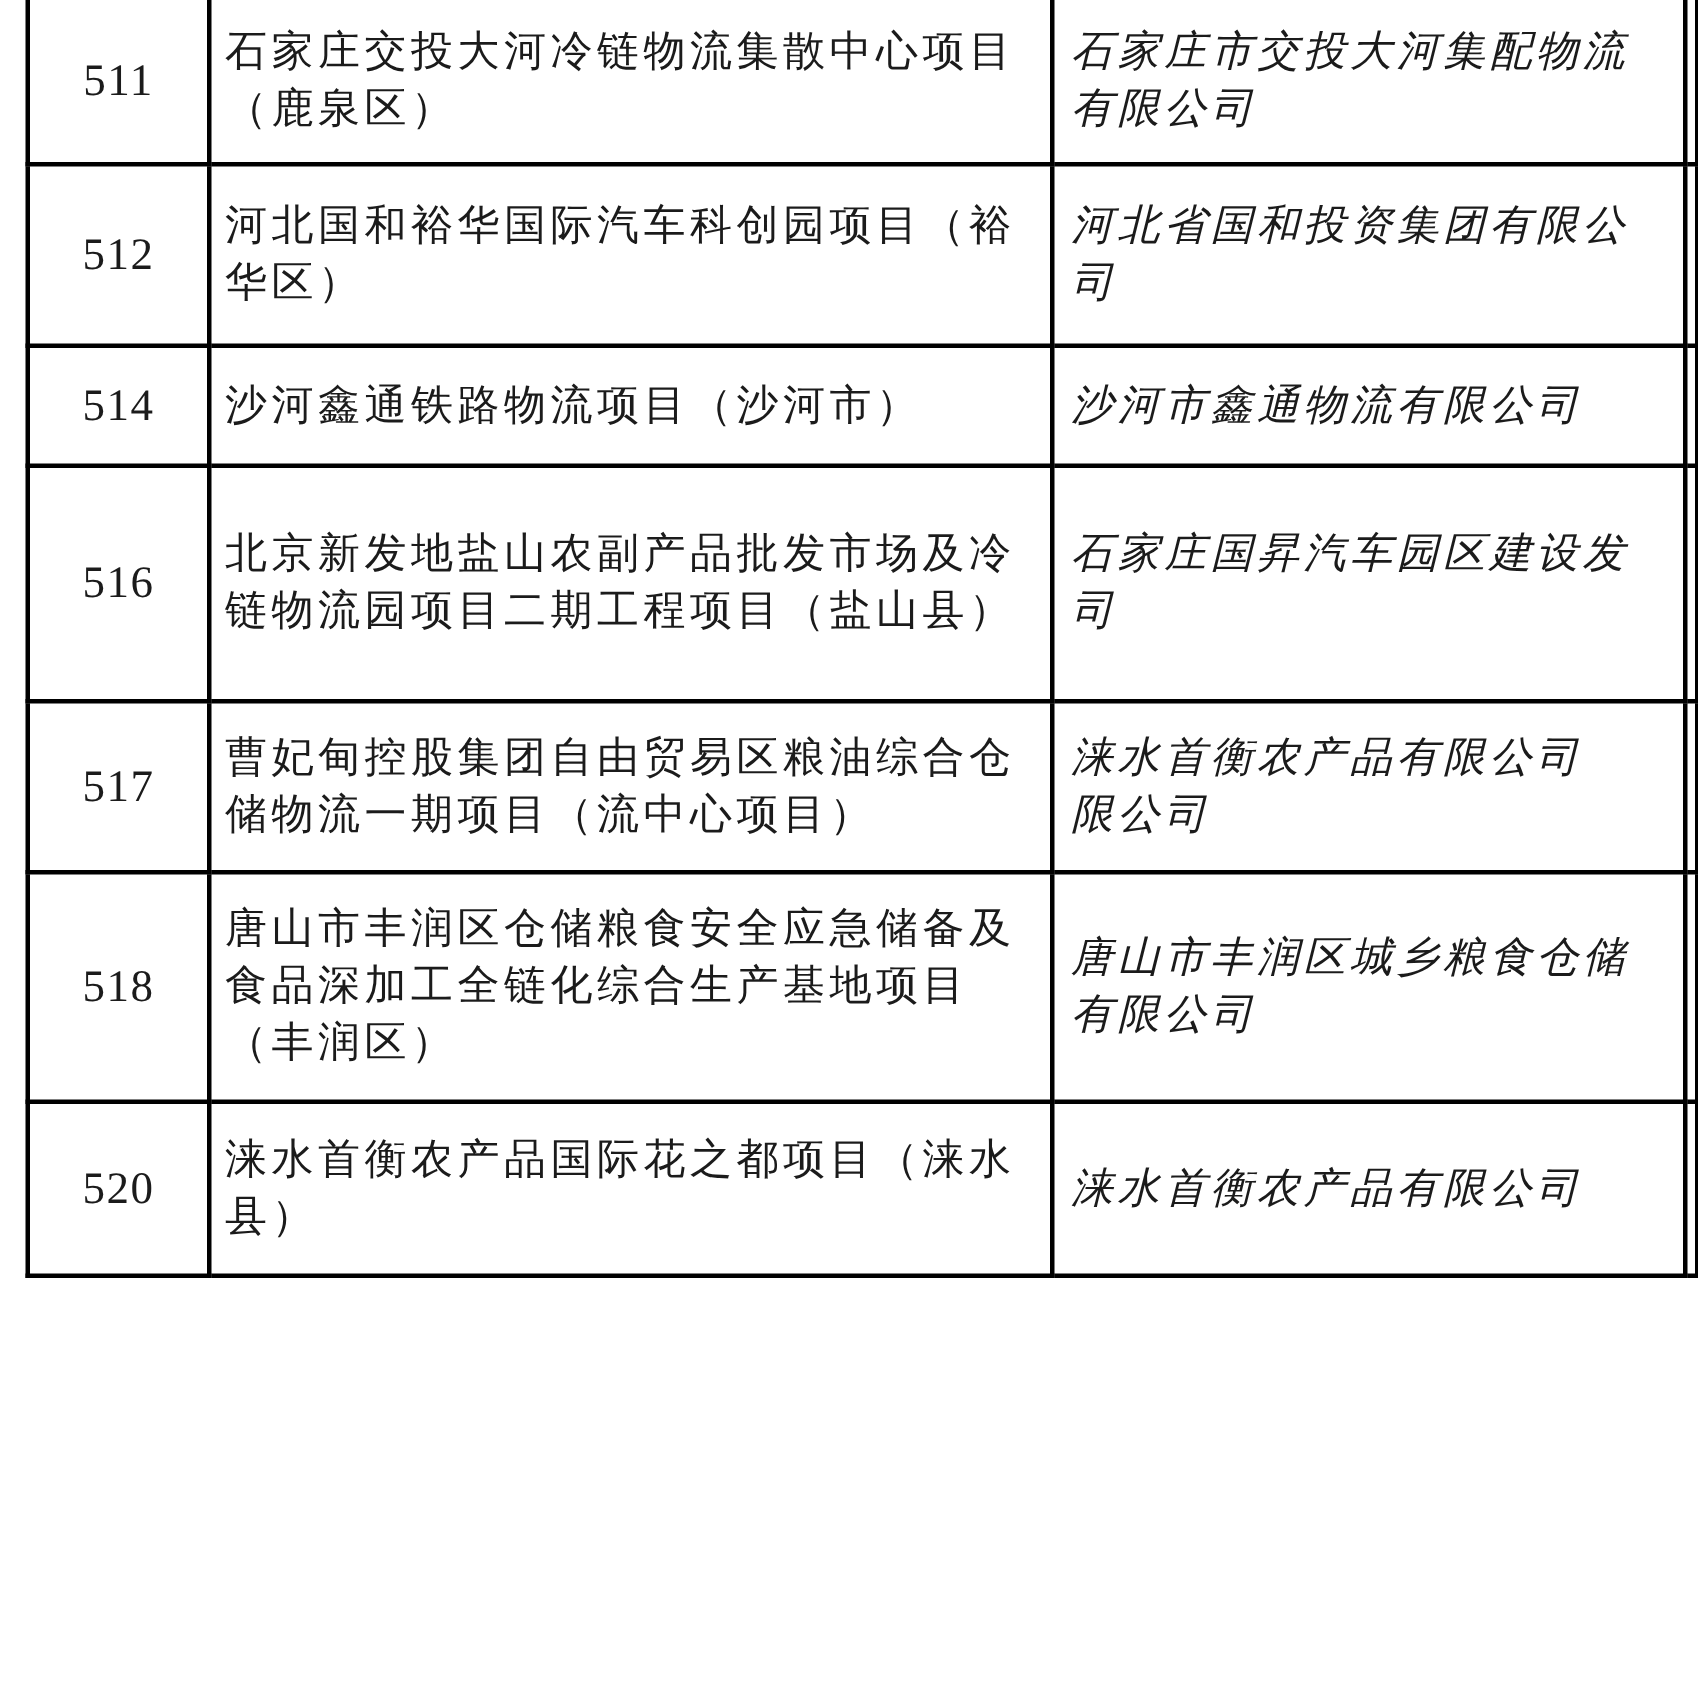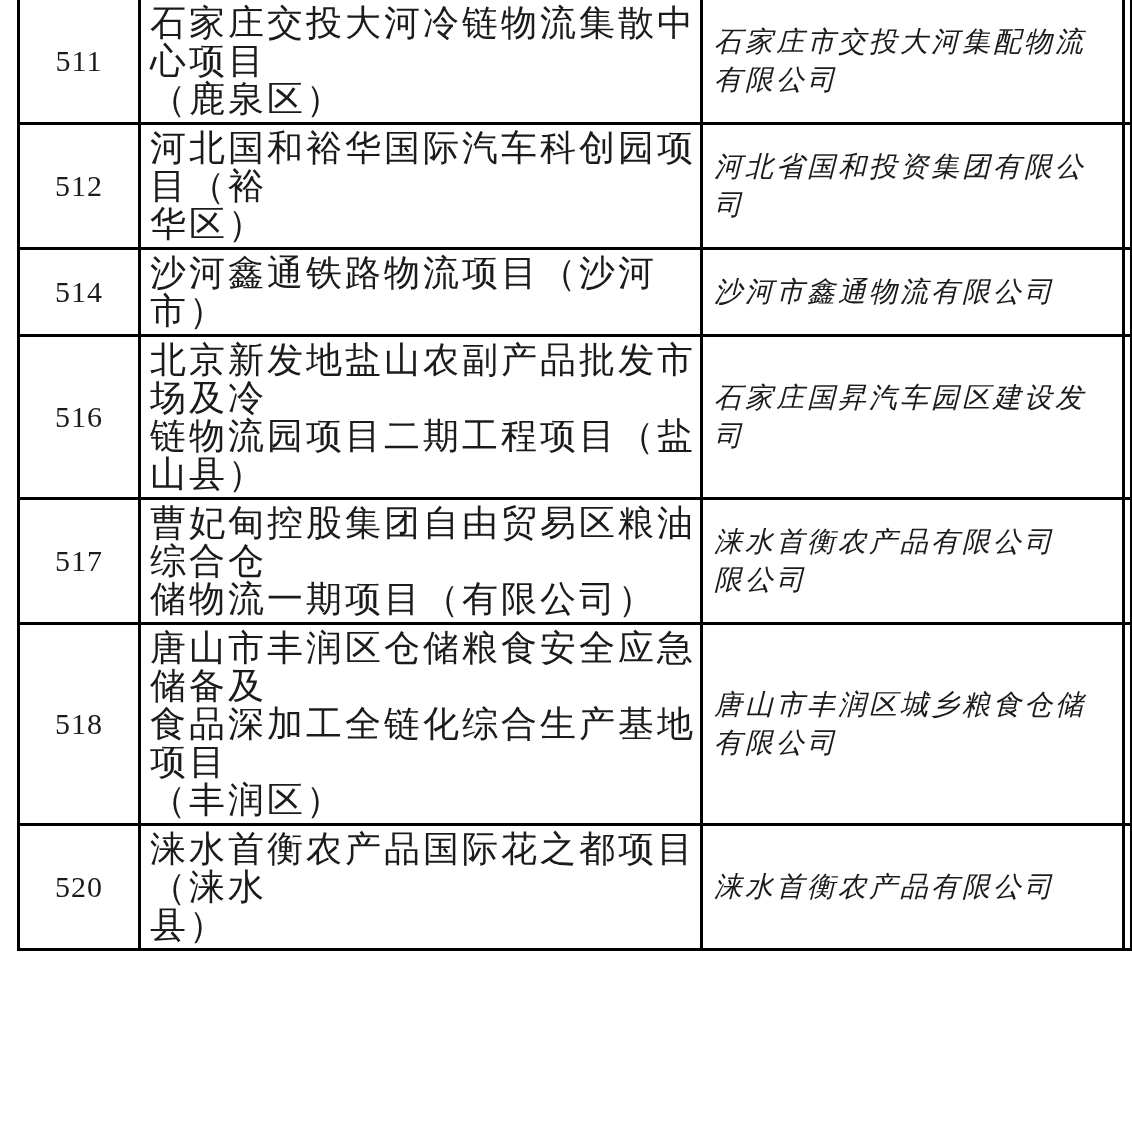--- a/index.html
+++ b/index.html
@@ -32,21 +32,21 @@
     background: transparent;
     overflow: hidden;
   }
   td.cell-no {
     text-align: center;
     font-size: 30px;
     letter-spacing: 1px;
   }
   td.cell-project {
     padding: 4px 0 4px 9px;
-    font-size: 36px;
+    font-size: 28px;
     line-height: 38px;
     letter-spacing: 3px;
     white-space: pre-line;
   }
   td.cell-company {
     padding: 4px 2px 4px 11px;
     font-size: 28px;
     line-height: 38px;
     letter-spacing: 3px;
     white-space: pre-line;
@@ -172,21 +172,21 @@
         <td class="cell-no">516</td>
         <td class="cell-project">北京新发地盐山农副产品批发市场及冷
 链物流园项目二期工程项目（盐山县）</td>
         <td class="cell-company">石家庄国昇汽车园区建设发
 司</td>
         <td class="cell-sliver"></td>
       </tr>
       <tr class="r6">
         <td class="cell-no">517</td>
         <td class="cell-project">曹妃甸控股集团自由贸易区粮油综合仓
-储物流一期项目（有限公司）</td>
+储物流一期项目（流中心项目）</td>
         <td class="cell-company">涞水首衡农产品有限公司
 限公司</td>
         <td class="cell-sliver"></td>
       </tr>
       <tr class="r7">
         <td class="cell-no">518</td>
         <td class="cell-project">唐山市丰润区仓储粮食安全应急储备及
 食品深加工全链化综合生产基地项目
 （丰润区）</td>
         <td class="cell-company">唐山市丰润区城乡粮食仓储

